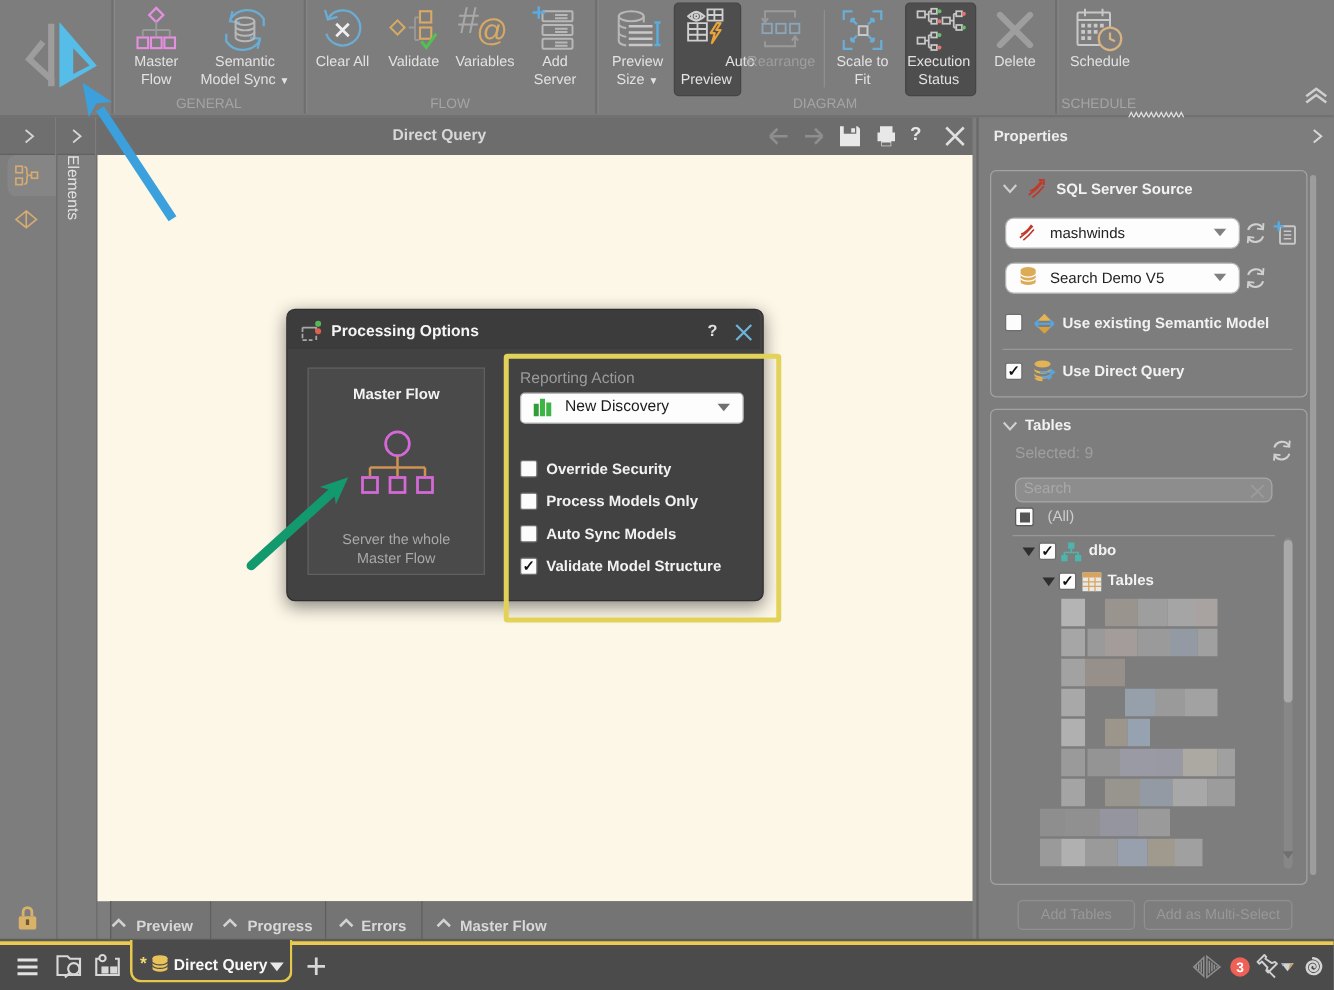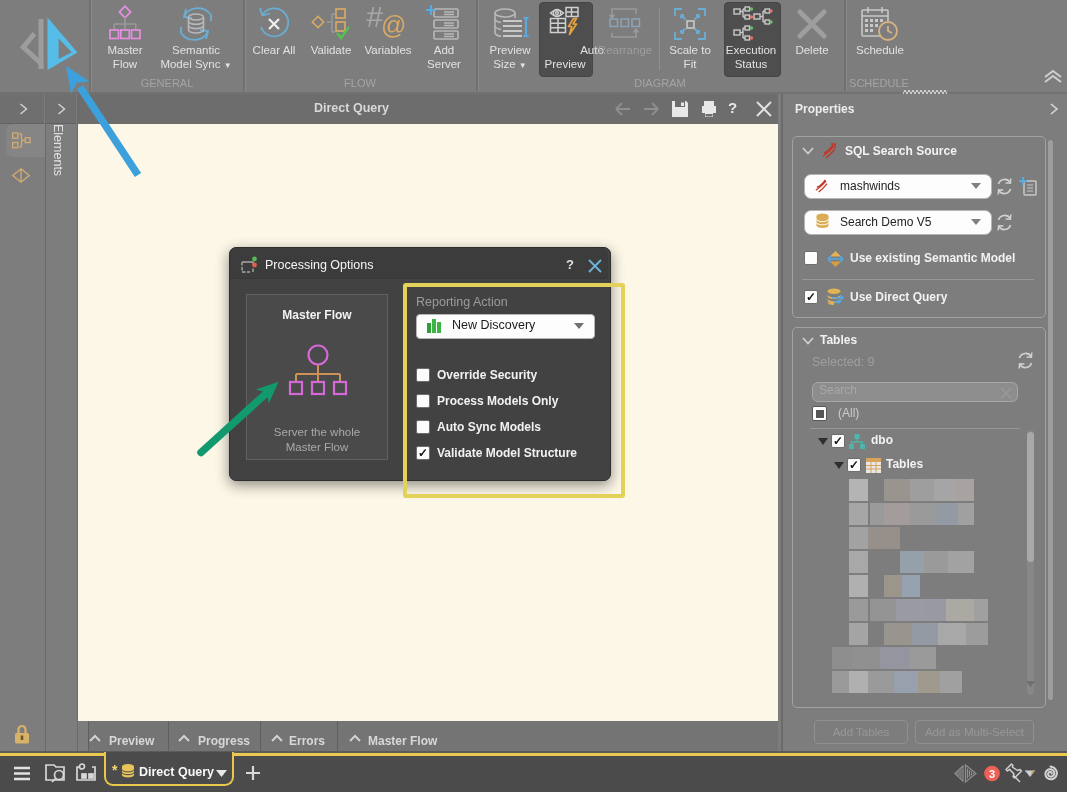--- a/index.html
+++ b/index.html
@@ -264,21 +264,21 @@
 <div class="abs" style="left:792px;top:136px;width:252px;height:180px;border:1px solid #a2a2a2;border-radius:5px"></div>
 <svg width="12" height="8" style="left:802px;top:147px" viewBox="0 0 12 8">
     <path d="M1,1 L6,6.5 L11,1" fill="none" stroke="#d0d0d0" stroke-width="1.7"></path>
   </svg>
 <svg width="16" height="16" style="left:821px;top:143px" viewBox="0 0 16 16">
 <g stroke="#c0392b" stroke-width="1.4" fill="none">
       <path d="M2,13 Q8,9 13,3 M3,10 Q8,8 12,2 M5,15 Q10,11 14,6"></path>
     </g>
 <path d="M10,1 L14,1 L14,5" fill="none" stroke="#c0392b" stroke-width="1.6"></path>
 </svg>
-<div class="ptxt" style="left:845px;top:144px;font-size:12px">SQL Search Source</div>
+<div class="ptxt" style="left:845px;top:144px;font-size:12px">SQL Server Source</div>
 <div class="wbox" style="left:804px;top:174px;width:186px;height:23px;border-radius:7px"></div>
 <svg width="15" height="15" style="left:814px;top:178px" viewBox="0 0 16 16">
 <g stroke="#c0392b" stroke-width="1.4" fill="none">
       <path d="M2,13 Q8,9 13,3 M3,10 Q8,8 12,2 M5,15 Q10,11 14,6"></path>
     </g>
 </svg>
 <div class="abs" style="left:840px;top:179px;color:#222;font-size:12px">mashwinds</div>
 <svg width="10" height="6" style="left:971px;top:183px" viewBox="0 0 10 6">
     <path d="M0,0 L10,0 L5,6 Z" fill="#808080"></path>
   </svg>
@@ -422,21 +422,21 @@
 <div class="abs" style="left:915px;top:720px;width:119px;height:24px;border:1px solid #909090;border-radius:4px;box-sizing:border-box;color:#989898;font-size:11.5px;text-align:center;line-height:22px">Add as Multi-Select</div>
 
 <div class="abs" style="left:229px;top:247px;width:380px;height:232px;background:#424242;border:1px solid #2e2e2e;border-radius:7px;box-shadow:0 4px 14px rgba(0,0,0,0.45)"></div>
 <div class="abs" style="left:230px;top:248px;width:378px;height:30px;background:#3c3c3c;border-radius:6px 6px 0 0"></div>
 <svg width="20" height="18" style="left:240px;top:256px" viewBox="0 0 20 18">
 <path d="M2,6 L2,16 L10,16 M13,16 L13,12" fill="none" stroke="#a8a8a8" stroke-width="1.4" stroke-dasharray="3.5 1.5"></path>
 <path d="M2,6 L13,6 L13,9" fill="none" stroke="#a8a8a8" stroke-width="1.4"></path>
 <circle cx="14.5" cy="3" r="2.4" fill="#58b858"></circle>
     <circle cx="14.5" cy="9" r="2.4" fill="#e05f50"></circle>
 </svg>
-<div class="abs" style="left:265px;top:258px;color:#f5f5f5;font-size:12.5px;font-weight:normal">Processing Options</div>
+<div class="abs" style="left:265px;top:258px;color:#f5f5f5;font-size:12.5px;font-weight:bold">Processing Options</div>
 <div class="abs" style="left:566px;top:257px;color:#e0e0e0;font-size:13px;font-weight:bold">?</div>
 <svg width="14" height="14" style="left:588px;top:259px" viewBox="0 0 14 14">
     <path d="M1,1 L13,13 M13,1 L1,13" stroke="#6fb3da" stroke-width="1.8"></path>
   </svg>
 <div class="abs" style="left:230px;top:278px;width:378px;height:1px;background:#383838"></div>
 
 <div class="abs" style="left:246px;top:294px;width:142px;height:166px;background:#4a4a4a;border:1px solid #606060;box-sizing:border-box"></div>
 <div class="abs" style="left:317px;top:308px;color:#f2f2f2;font-size:12px;font-weight:bold;transform:translateX(-50%)">Master Flow</div>
 <svg width="60" height="55" style="left:288px;top:344px" viewBox="0 0 60 55">
 <circle cx="30" cy="11" r="9.5" fill="none" stroke="#d569d8" stroke-width="2.2"></circle>

